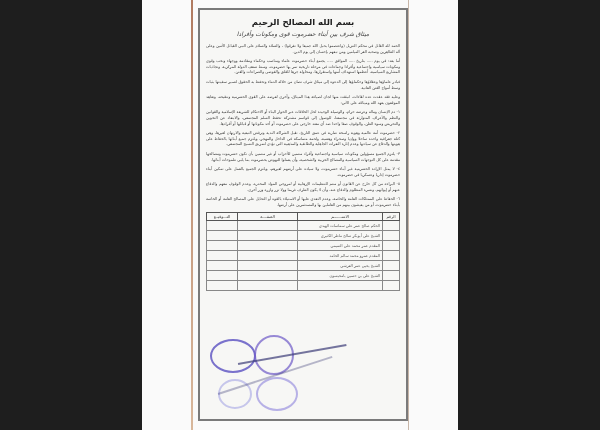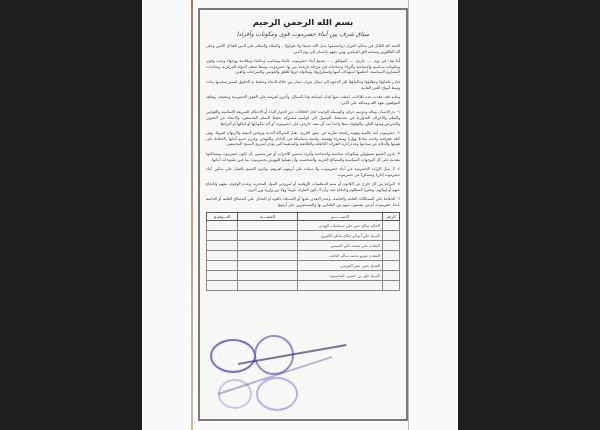--- a/index.html
+++ b/index.html
@@ -73,21 +73,21 @@
   }
 </style>
 </head>
 <body>
 
 <div class="paper-bg"></div>
 <div class="paper-edge"></div>
 <div class="paper-edge right"></div>
 
 <div class="frame">
-  <div class="basmala">بسم الله الرحمن الرحيم</div>
+  <div class="basmala">بسم الله المصالح الرحيم</div>
   <div class="subtitle">ميثاق شرف بين أبناء حضرموت قوى ومكونات وأفرادا</div>
 
   <p class="para">الحمد لله القائل في محكم التنزيل (واعتصموا بحبل الله جميعا ولا تفرقوا) ، والصلاة والسلام على النبي القبائل الأمين وعلى آله الطاهرين وصحبه الغر الميامين ومن تبعهم بإحسان إلى يوم الدين.</p>
   <p class="para">أما بعد: في يوم ..... بتاريخ ..... الموافق ..... يجتمع أبناء حضرموت علماء ومناصب وحكماء ومقادمة ووجهاء ونخب وقوى ومكونات سياسية واجتماعية وأفرادا وجماعات في مرحلة تاريخية تمر بها حضرموت، وسط ضعف الدولة المركزية، وتجاذبات المشاريع السياسية، أعظمها استهداف أمنها واستقرارها، ومحاولة جرها للقلق والفوضى والصراعات والفتن.</p>
   <p class="para">فبادر علماؤها وعقلاؤها وحكماؤها إلى الدعوة إلى ميثاق شرف تصان من خلاله الدماء وتحفظ به الحقوق لتسير سفينتها بثبات وسط أمواج الفتن العاتية.</p>
   <p class="para">وعليه فقد عقدت عدة لقاءات، انبثقت منها لجان لصياغة هذا الميثاق، وأخرى لعرضه على القوى الحضرمية وتنقيحه، وتعاهد الموقعون بعهد الله وميثاقه على الآتي:</p>
   <p class="para">١- دم الإنسان وماله وعرضه حرام، والوسيلة الوحيدة لحل الخلافات عبر الحوار البناء أو الاحتكام للشريعة الإسلامية والقوانين والنظم والأعراف المتوارثة في مجتمعنا، للوصول إلى قواسم مشتركة تحفظ السلم المجتمعي، والابتعاد عن التخوين والتحريض وسوء الظن، والوقوف صفا واحدا ضد أي معتد خارجي على حضرموت أو أحد مكوناتها أو قبائلها أو أفرادها.</p>
   <p class="para">٢- حضرموت أمة عالمية وهوية راسخة ضاربة في عمق التاريخ، تقبل الشراكة الندية وترفض التبعية والارتهان لغيرها، وهي كتلة جغرافية واحدة ساحلا ووادِيا وصحراء وهضبة، ولحمة متماسكة في الداخل والمهجر، ويلتزم جميع أبنائها بالحفاظ على هويتها والدفاع عن سيادتها وعدم إثارة النعرات الجاهلية والطائفية والمذهبية التي تؤدي لتمزيق النسيج المجتمعي.</p>
   <p class="para">٣- يلتزم الجميع مسؤولين ومكونات سياسية واجتماعية وأفراد منتمين للأحزاب أو غير منتمين بأن تكون حضرموت ومصالحها مقدمة على كل التوجهات السياسية والمصالح الحزبية والشخصية، وأن يعملوا للنهوض بحضرموت بما يلبي طموحات أبنائها.</p>
   <p class="para">٤- لا يمثل الإرادة الحضرمية غير أبناء حضرموت، ولا سيادة على أرضهم لغيرهم، ويلتزم الجميع بالعمل على تمكين أبناء حضرموت إداريا وعسكريا في حضرموت.</p>

